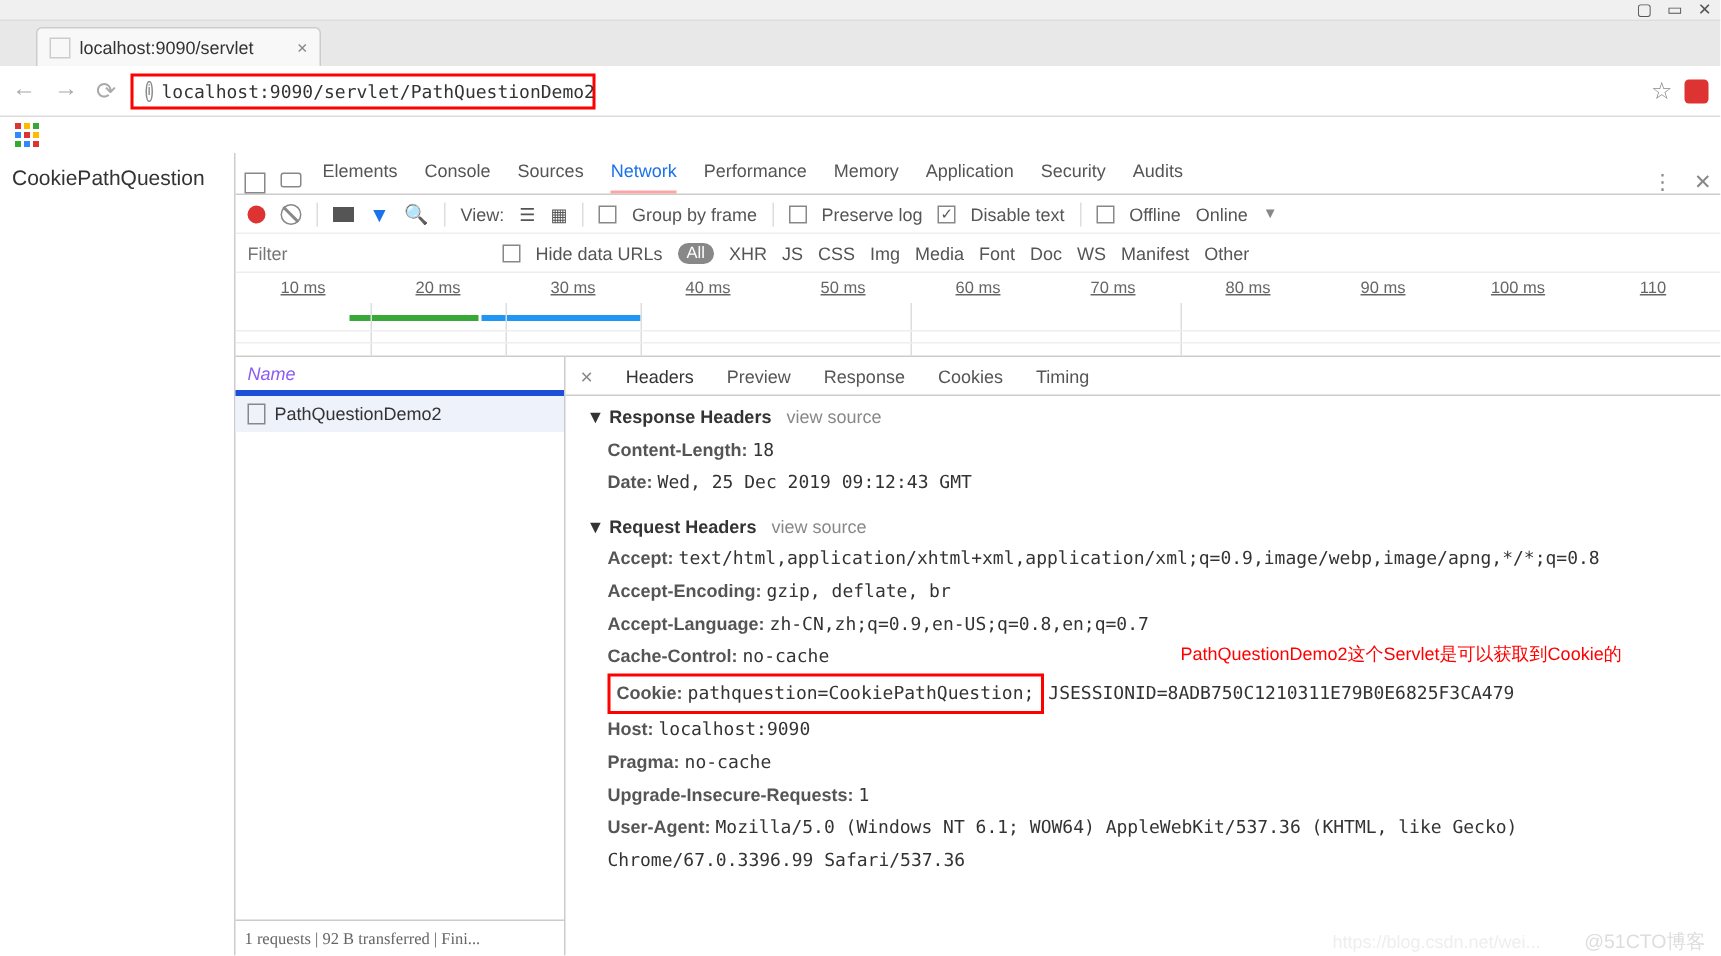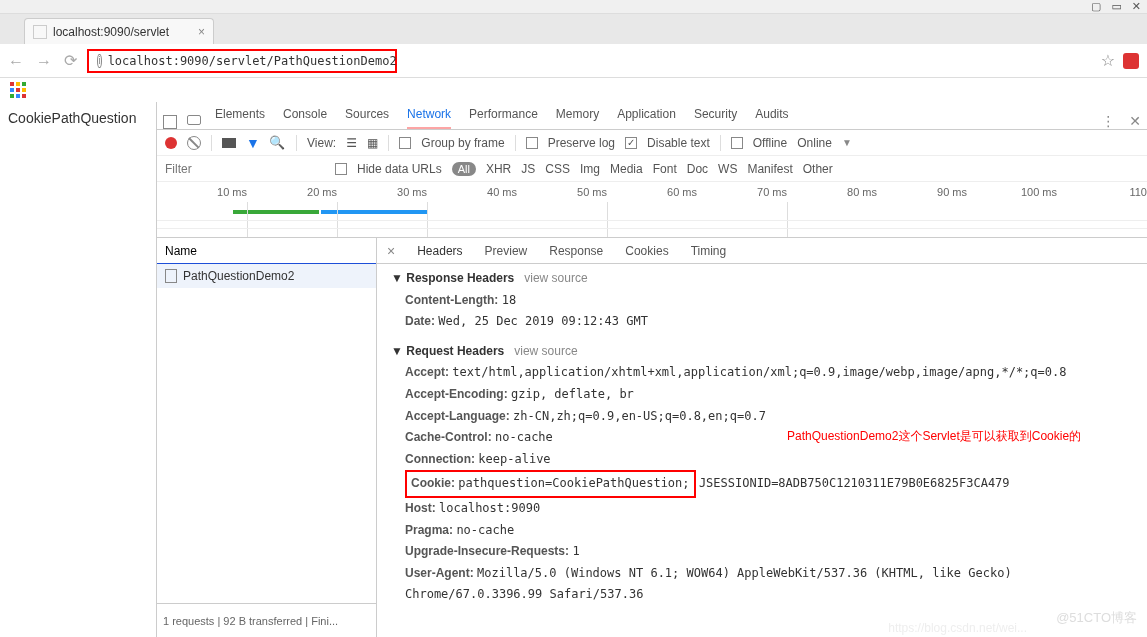--- a/index.html
+++ b/index.html
@@ -61,50 +61,50 @@
 
 
 .filterrow { height:26px; display:flex; align-items:center; gap:10px; padding:0 8px; border-bottom:1px solid #eee; font-size:12px; color:#555; }
 .filterrow input { border:none; outline:none; width:160px; font-size:12px; color:#888; }
 .pill { background:#888; color:#fff; padding:1px 6px; border-radius:8px; font-size:11px; }
 .ftype { cursor:pointer; }
 
 
 .timeline { height:56px; border-bottom:1px solid #ccc; position:relative; padding-top:4px; }
 .ticks { display:flex; font-size:11px; color:#666; }
-.ticks span { width:90px; text-align:right; }
+.ticks span { width:90px; text-align:center;text-decoration:underline; }
 .tline { position:absolute; top:20px; bottom:0; width:1px; background:#ddd; }
 .t1 { left:90px; } .t2 { left:180px; } .t3 { left:270px; } .t4 { left:450px; } .t5 { left:630px; }
 .bar { position:absolute; top:28px; height:4px; }
 .bar.b1 { left:76px; width:86px; background:#39a839; }
 .bar.b2 { left:164px; width:106px; background:#2196f3; }
 .hline { position:absolute; left:0; right:0; height:1px; background:#eee; }
 
 
 .content { flex:1; display:flex; }
 .reqlist { width:220px; border-right:1px solid #ccc; display:flex; flex-direction:column; }
-.reqlist .hdr { height:26px; display:flex; align-items:center; padding:0 8px; border-bottom:1px solid #1d4ed8; color:#000000; }
+.reqlist .hdr { height:26px; display:flex; align-items:center; padding:0 8px; border-bottom:4px solid #1d4ed8; color:#8b5cf6;font-style:italic; }
 .reqlist .item { height:24px; display:flex; align-items:center; gap:6px; padding:0 8px; background:#eef3fb; }
 .reqlist .item .doc { width:12px; height:14px; border:1px solid #888; }
 .reqlist .fill { flex:1; }
-.reqlist .status { height:34px; border-top:1px solid #ccc; display:flex; align-items:center; padding:0 6px; font-size:11px; color:#666; gap:4px; }
+.reqlist .status { height:24px; border-top:1px solid #ccc; display:flex; align-items:center; padding:0 6px; font-size:11px; color:#666; gap:4px;font-family:Liberation Serif, serif; }
 
 .detail { flex:1; display:flex; flex-direction:column; }
 .detail .tabs { height:26px; display:flex; align-items:center; gap:22px; padding:0 10px; border-bottom:1px solid #ccc; color:#555; }
 .detail .tabs .x { color:#888; font-size:14px; cursor:pointer; }
 .detail .tabs span { cursor:pointer; }
 .detail .body { flex:1; overflow:auto; padding:4px 14px 10px; font-size:12px; line-height:1.8; position:relative; }
 .sechead { font-weight:bold; color:#333; }
 .vsource { color:#888; margin-left:10px; font-weight:normal; }
 .kv { margin-left:14px; }
 .kv b { color:#555; }
 .kv .v { font-family: Consolas, monospace; color:#333; }
 .cookie-hl { border:2px solid red; display:inline-block; padding:1px 4px; }
 .annot { position:absolute; color:#ff0000; font-size:12px; font-weight:500; left:410px; top:162px; }
-.watermark { position:absolute; bottom:10px; right:10px; color:#ddd; font-size:13px; }
+.watermark { position:absolute; bottom:0; right:10px; color:#ddd; font-size:13px; }
 .wm2 { position:absolute; bottom:2px; right:120px; color:#eee; font-size:12px; }
 </style>
 </head>
 <body>
 
 <div class="winbar">
   <span>▢</span>
   <span>▭</span>
   <span>✕</span>
 </div>
@@ -267,21 +267,20 @@
         <div class="body">
           <div class="sechead">▼ <span>Response Headers</span><span class="vsource">view source</span></div>
           <div class="kv"><b>Content-Length:</b> <span class="v">18</span></div>
           <div class="kv"><b>Date:</b> <span class="v">Wed, 25 Dec 2019 09:12:43 GMT</span></div>
           <div style="height:8px;"></div>
           <div class="sechead">▼ <span>Request Headers</span><span class="vsource">view source</span></div>
           <div class="kv"><b>Accept:</b> <span class="v">text/html,application/xhtml+xml,application/xml;q=0.9,image/webp,image/apng,*/*;q=0.8</span></div>
           <div class="kv"><b>Accept-Encoding:</b> <span class="v">gzip, deflate, br</span></div>
           <div class="kv"><b>Accept-Language:</b> <span class="v">zh-CN,zh;q=0.9,en-US;q=0.8,en;q=0.7</span></div>
           <div class="kv"><b>Cache-Control:</b> <span class="v">no-cache</span></div>
-          <div class="kv"><b>Connection:</b> <span class="v">keep-alive</span></div>
           <div class="kv">
             <span class="cookie-hl"><b>Cookie:</b> <span class="v">pathquestion=CookiePathQuestion;</span></span>
             <span class="v">JSESSIONID=8ADB750C1210311E79B0E6825F3CA479</span>
           </div>
           <div class="kv"><b>Host:</b> <span class="v">localhost:9090</span></div>
           <div class="kv"><b>Pragma:</b> <span class="v">no-cache</span></div>
           <div class="kv"><b>Upgrade-Insecure-Requests:</b> <span class="v">1</span></div>
           <div class="kv"><b>User-Agent:</b> <span class="v">Mozilla/5.0 (Windows NT 6.1; WOW64) AppleWebKit/537.36 (KHTML, like Gecko) Chrome/67.0.3396.99 Safari/537.36</span></div>
 
           <div class="annot">PathQuestionDemo2这个Servlet是可以获取到Cookie的</div>

